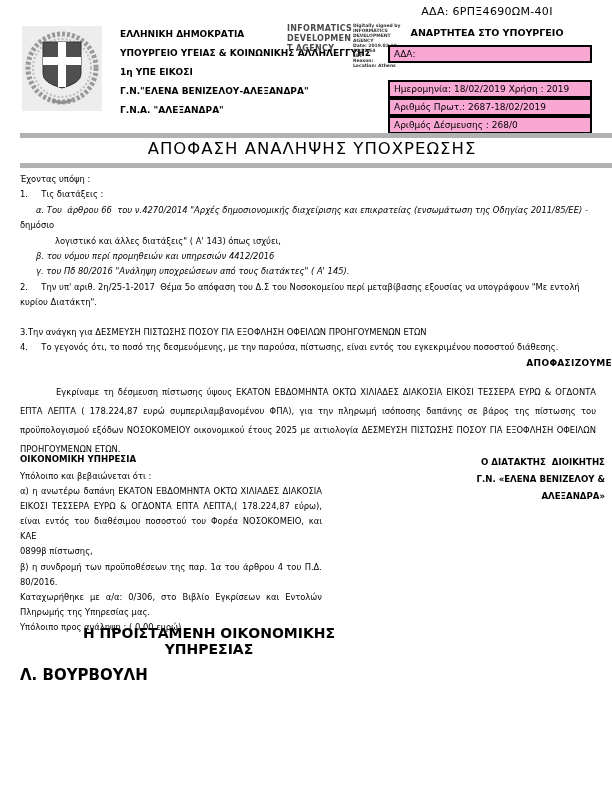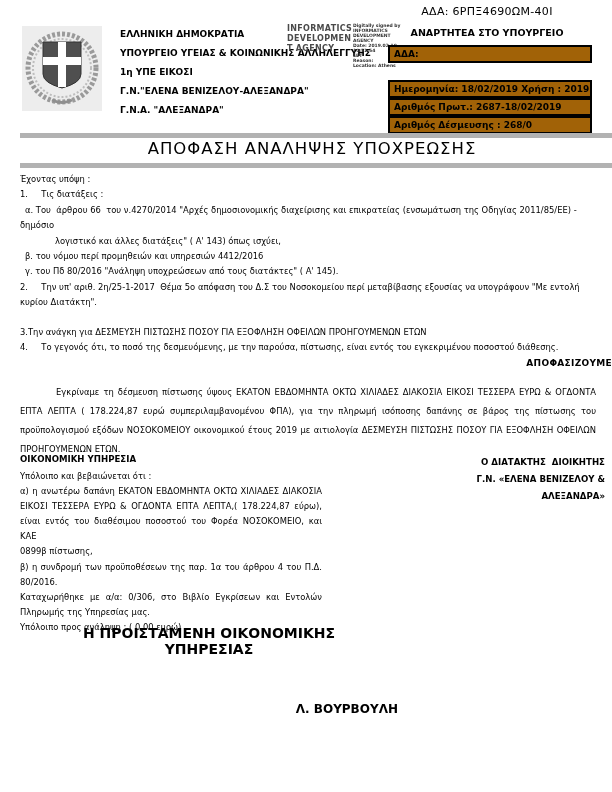--- a/index.html
+++ b/index.html
@@ -5,44 +5,44 @@
   html,body{margin:0;padding:0;background:#888;}
   .page{position:relative;width:612px;height:792px;background:#ffffff;overflow:hidden;
         font-family:"DejaVu Sans","Liberation Sans",sans-serif;color:#000;}
   .abs{position:absolute;}
   
   .org{left:120px;top:25px;width:270px;font-size:9px;font-weight:bold;line-height:19px;white-space:nowrap;}
   .stamp-agency{left:287px;top:24px;width:64px;font-size:8px;font-weight:bold;color:#4a4a4a;line-height:10px;letter-spacing:.3px;}
   .stamp-sig{left:353px;top:23px;width:58px;font-size:4.5px;line-height:5px;color:#333;font-weight:bold;}
   .ada-top{left:388px;top:5px;width:198px;text-align:center;font-size:11px;letter-spacing:.3px;white-space:nowrap;}
   .anartitea{left:388px;top:27px;width:198px;text-align:center;font-size:9.5px;font-weight:bold;white-space:nowrap;}
-  .hbox{left:388px;width:196px;height:14px;border:2px solid #000;font-size:9px;font-weight:bold;
-        line-height:14px;padding-left:4px;white-space:nowrap;background:#a16207;}
+  .hbox{left:388px;width:196px;height:14px;border:2px solid #000;font-size:9px;font-weight:normal;
+        line-height:14px;padding-left:4px;white-space:nowrap;background:#f9a8d4;}
   
   .bar{left:20px;width:592px;height:5px;background:#b2b2b2;}
   .doc-title{left:6px;top:139px;width:612px;text-align:center;font-size:16.5px;letter-spacing:1px;white-space:nowrap;}
   
   .block{font-size:8.4px;}
   .pre-block{left:20px;top:172px;width:576px;line-height:15.4px;}
   .pre-block .line{white-space:pre;}
-  .ind20{margin-left:5px;}
+  .ind20{margin-left:16px;font-style:italic;}
   .ind35{margin-left:35px;}
   .items34{left:20px;top:325px;width:576px;line-height:15.4px;}
   .items34 .line{white-space:pre;}
   .decide-head{left:0;top:358px;width:612px;text-align:right;font-size:9px;font-weight:bold;letter-spacing:.3px;}
   .decision{left:20px;top:383px;width:576px;line-height:19px;}
   .just{text-align:justify;text-align-last:justify;}
   .decision .first{text-indent:36px;}
   
   .fin-head{left:20px;top:454px;font-size:8.6px;font-weight:bold;white-space:nowrap;}
   .fin-col{left:20px;top:469px;width:302px;line-height:15.1px;}
   .orderer-col{left:420px;top:454px;width:185px;text-align:right;font-size:8.6px;font-weight:bold;line-height:17px;}
   .orderer-col .hdr{white-space:pre;}
   .signer-titles{left:20px;top:625px;width:378px;text-align:center;font-size:14px;font-weight:bold;line-height:16px;}
-  .signer-name{left:20px;top:702px;width:378px;text-align:right;font-size:12px;font-weight:bold;}
+  .signer-name{left:20px;top:666px;width:378px;text-align:left;font-size:15px;font-weight:bold;}
   
   .emblem{left:22px;top:26px;width:80px;height:85px;}
 </style>
 </head>
 <body>
 
 <div class="page">
 
   <div class="abs emblem">
     <svg width="80" height="85" viewBox="0 0 80 85" xmlns="http://www.w3.org/2000/svg">
@@ -105,21 +105,21 @@
   <div class="abs block items34">
     <div class="line">3.Την ανάγκη για ΔΕΣΜΕΥΣΗ ΠΙΣΤΩΣΗΣ ΠΟΣΟΥ ΓΙΑ ΕΞΟΦΛΗΣΗ ΟΦΕΙΛΩΝ ΠΡΟΗΓΟΥΜΕΝΩΝ ΕΤΩΝ</div>
     <div class="line">4.     Το γεγονός ότι, το ποσό της δεσμευόμενης, με την παρούσα, πίστωσης, είναι εντός του εγκεκριμένου ποσοστού διάθεσης.</div>
   </div>
 
   <div class="abs decide-head">ΑΠΟΦΑΣΙΖΟΥΜΕ</div>
 
   <div class="abs block decision">
     <div class="just first">Εγκρίναμε τη δέσμευση πίστωσης ύψους ΕΚΑΤΟΝ ΕΒΔΟΜΗΝΤΑ ΟΚΤΩ ΧΙΛΙΑΔΕΣ ΔΙΑΚΟΣΙΑ ΕΙΚΟΣΙ ΤΕΣΣΕΡΑ ΕΥΡΩ &amp; ΟΓΔΟΝΤΑ</div>
     <div class="just">ΕΠΤΑ ΛΕΠΤΑ ( 178.224,87 ευρώ συμπεριλαμβανομένου ΦΠΑ), για την πληρωμή ισόποσης δαπάνης σε βάρος της πίστωσης του</div>
-    <div class="just">προϋπολογισμού εξόδων ΝΟΣΟΚΟΜΕΙΟΥ οικονομικού έτους 2019 με αιτιολογία ΔΕΣΜΕΥΣΗ ΠΙΣΤΩΣΗΣ ΠΟΣΟΥ ΓΙΑ ΕΞΟΦΛΗΣΗ ΟΦΕΙΛΩΝ</div>
+    <div class="just">προϋπολογισμού εξόδων ΝΟΣΟΚΟΜΕΙΟΥ οικονομικού έτους 2025 με αιτιολογία ΔΕΣΜΕΥΣΗ ΠΙΣΤΩΣΗΣ ΠΟΣΟΥ ΓΙΑ ΕΞΟΦΛΗΣΗ ΟΦΕΙΛΩΝ</div>
     <div>ΠΡΟΗΓΟΥΜΕΝΩΝ ΕΤΩΝ.</div>
   </div>
 
   <div class="abs fin-head">ΟΙΚΟΝΟΜΙΚΗ ΥΠΗΡΕΣΙΑ</div>
   <div class="abs block fin-col">
     <div>Υπόλοιπο και βεβαιώνεται ότι :</div>
     <div class="just">α) η ανωτέρω δαπάνη ΕΚΑΤΟΝ ΕΒΔΟΜΗΝΤΑ ΟΚΤΩ ΧΙΛΙΑΔΕΣ ΔΙΑΚΟΣΙΑ</div>
     <div class="just">ΕΙΚΟΣΙ ΤΕΣΣΕΡΑ ΕΥΡΩ &amp; ΟΓΔΟΝΤΑ ΕΠΤΑ ΛΕΠΤΑ,( 178.224,87 εύρω),</div>
     <div class="just">είναι εντός του διαθέσιμου ποσοστού του Φορέα ΝΟΣΟΚΟΜΕΙΟ, και ΚΑΕ</div>
     <div>0899β πίστωσης,</div>

